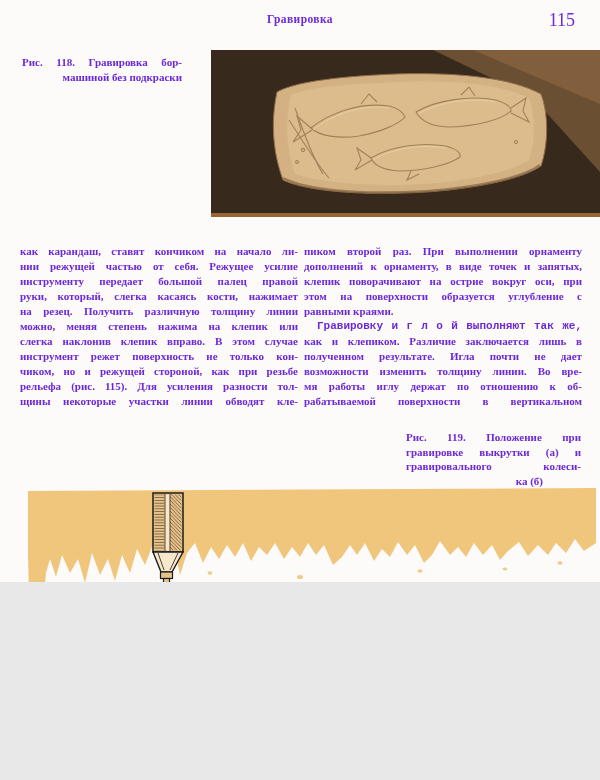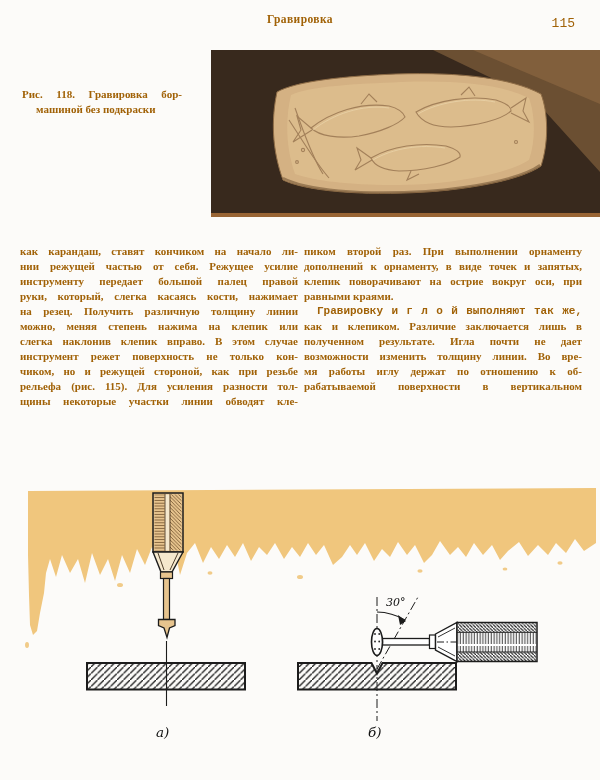--- a/index.html
+++ b/index.html
@@ -1,25 +1,25 @@
 <!DOCTYPE html>
 <html style="--band: #f0c67d; --photo_bg: #38291d; --photo_corner: #7d5c3b; --bone: #d4b183; --tool_tan: #e7c48e; --ink: #1c1c1c;"><head>
 <meta charset="utf-8">
 <style>
   html,body{margin:0;padding:0;background:#e8e8e8;}
-  .page{position:relative;width:600px;height:780px;background:#fcfbf9;overflow:hidden;
-        font-family:"Liberation Serif","DejaVu Serif",serif;color:#a16207;}
+  .page{position:relative;width:600px;height:582px;background:#fcfbf9;overflow:hidden;
+        font-family:"Liberation Serif","DejaVu Serif",serif;color:#6d28d9;}
   
   .hdr-title{position:absolute;left:0;top:13px;width:600px;text-align:center;
              font-size:11.5px;font-weight:700;letter-spacing:.4px;}
-  .hdr-num{position:absolute;right:25px;top:16px;font-size:13px;font-weight:400;font-family:Liberation Mono, monospace;}
+  .hdr-num{position:absolute;right:25px;top:10px;font-size:18px;font-weight:400;}
   
   .cap118{position:absolute;left:22px;top:55px;width:160px;font-size:11px;font-weight:700;line-height:14.5px;}
-  .cap118 .l1{text-align:justify;text-align-last:justify;margin-top:32px;}
-  .cap118 .l2{padding-left:14px;}
+  .cap118 .l1{text-align:justify;text-align-last:justify;}
+  .cap118 .l2{padding-left:14px;text-align:right;}
   
   .photo{position:absolute;left:211px;top:50px;width:389px;height:167px;}
   
   .col{position:absolute;top:244px;width:278px;font-size:11px;font-weight:700;line-height:15px;}
   .col-left{left:20px;font-family:Liberation Serif, serif;}
   .col-right{left:304px;}
   .line{white-space:nowrap;}
   .jl{text-align:justify;text-align-last:justify;text-justify:inter-word;}
   .short{text-align-last:left;}
   .ind{text-indent:13px;font-family:Liberation Mono, monospace;}
@@ -95,29 +95,36 @@
     <div class="line jl">инструмент режет поверхность не только кон-</div>
     <div class="line jl">чиком, но и режущей стороной, как при резьбе</div>
     <div class="line jl">рельефа (рис. 115). Для усиления разности тол-</div>
     <div class="line jl">щины некоторые участки линии обводят кле-</div>
   </div>
 
   <div class="col col-right">
     <div class="line jl">пиком второй раз. При выполнении орнаменту</div>
     <div class="line jl">дополнений к орнаменту, в виде точек и запятых,</div>
     <div class="line jl">клепик поворачивают на острие вокруг оси, при</div>
+    <div class="line jl">этом на поверхности образуется углубление с</div>
     <div class="line jl short">равными краями.</div>
     <div class="line jl ind">Гравировку  и г л о й  выполняют так же,</div>
     <div class="line jl">как и клепиком. Различие заключается лишь в</div>
     <div class="line jl">полученном результате. Игла почти не дает</div>
     <div class="line jl">возможности изменить толщину линии. Во вре-</div>
     <div class="line jl">мя работы иглу держат по отношению к об-</div>
     <div class="line jl">рабатываемой поверхности в вертикальном</div>
   </div>
 
+  <div class="cap119">
+    <div class="jl">Рис. 119. Положение при</div>
+    <div class="jl">гравировке выкрутки (а) и</div>
+    <div class="jl">гравировального колеси-</div>
+    <div class="last">ка (б)</div>
+  </div>
 
   <svg class="fig119" viewBox="0 0 600 295" aria-hidden="true">
     <defs>
       <pattern id="hatch" width="6.5" height="6.5" patternUnits="userSpaceOnUse">
         <path d="M0,6.5 L6.5,0" stroke="#1c1c1c" stroke-width="1.3"></path>
       </pattern>
       <pattern id="hdense" width="3.4" height="3.4" patternUnits="userSpaceOnUse">
         <path d="M0,0 L3.4,3.4" stroke="#1c1c1c" stroke-width="1.1"></path>
       </pattern>
       <pattern id="vribs" width="2.8" height="20" patternUnits="userSpaceOnUse">

